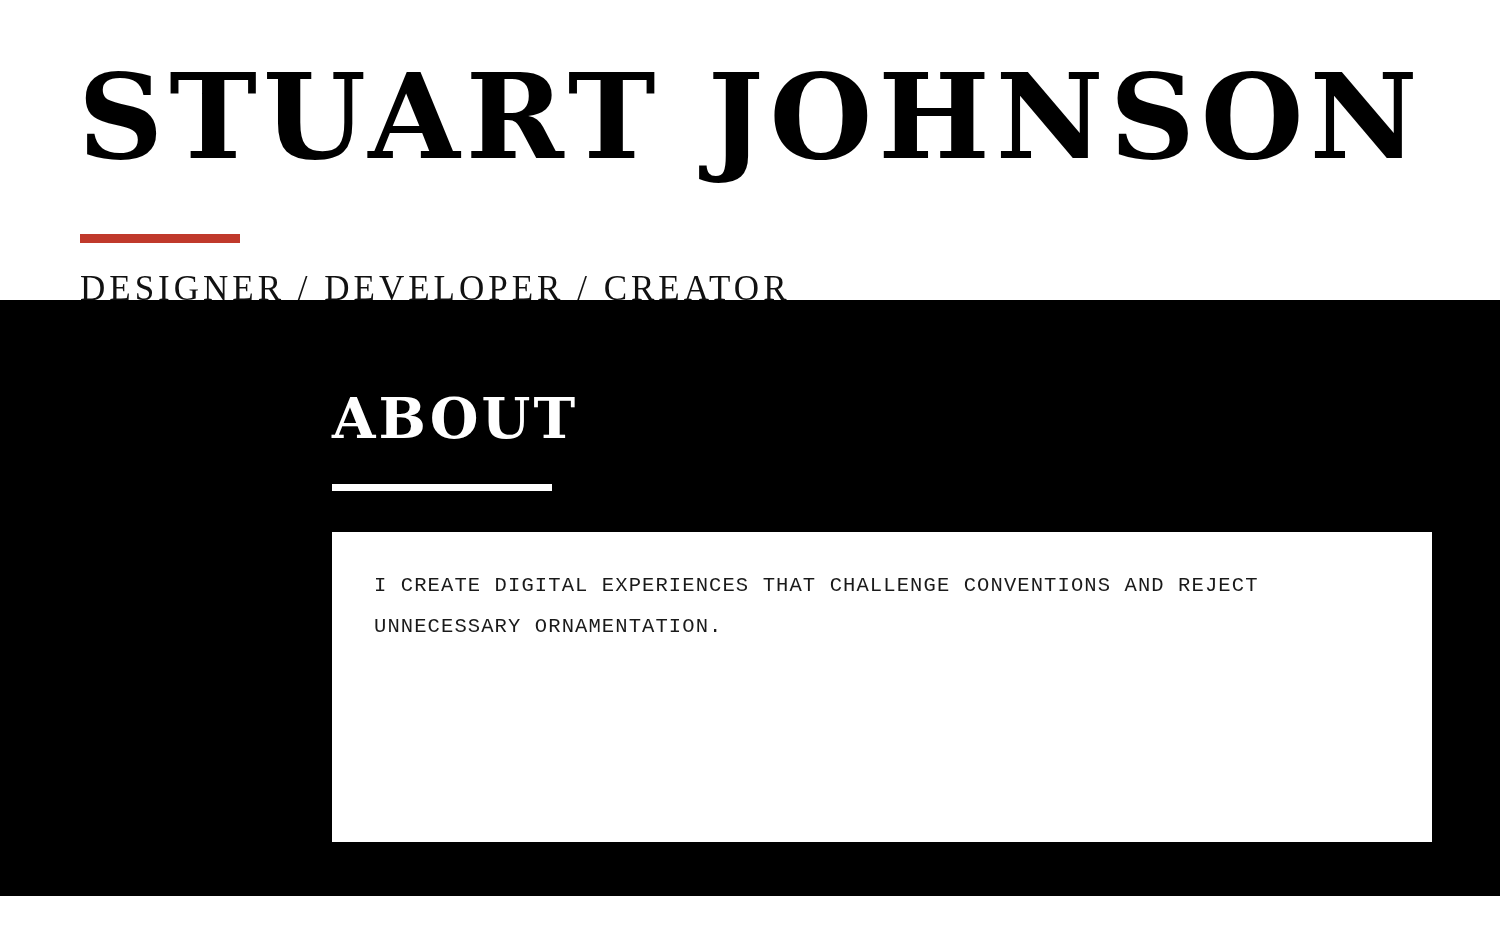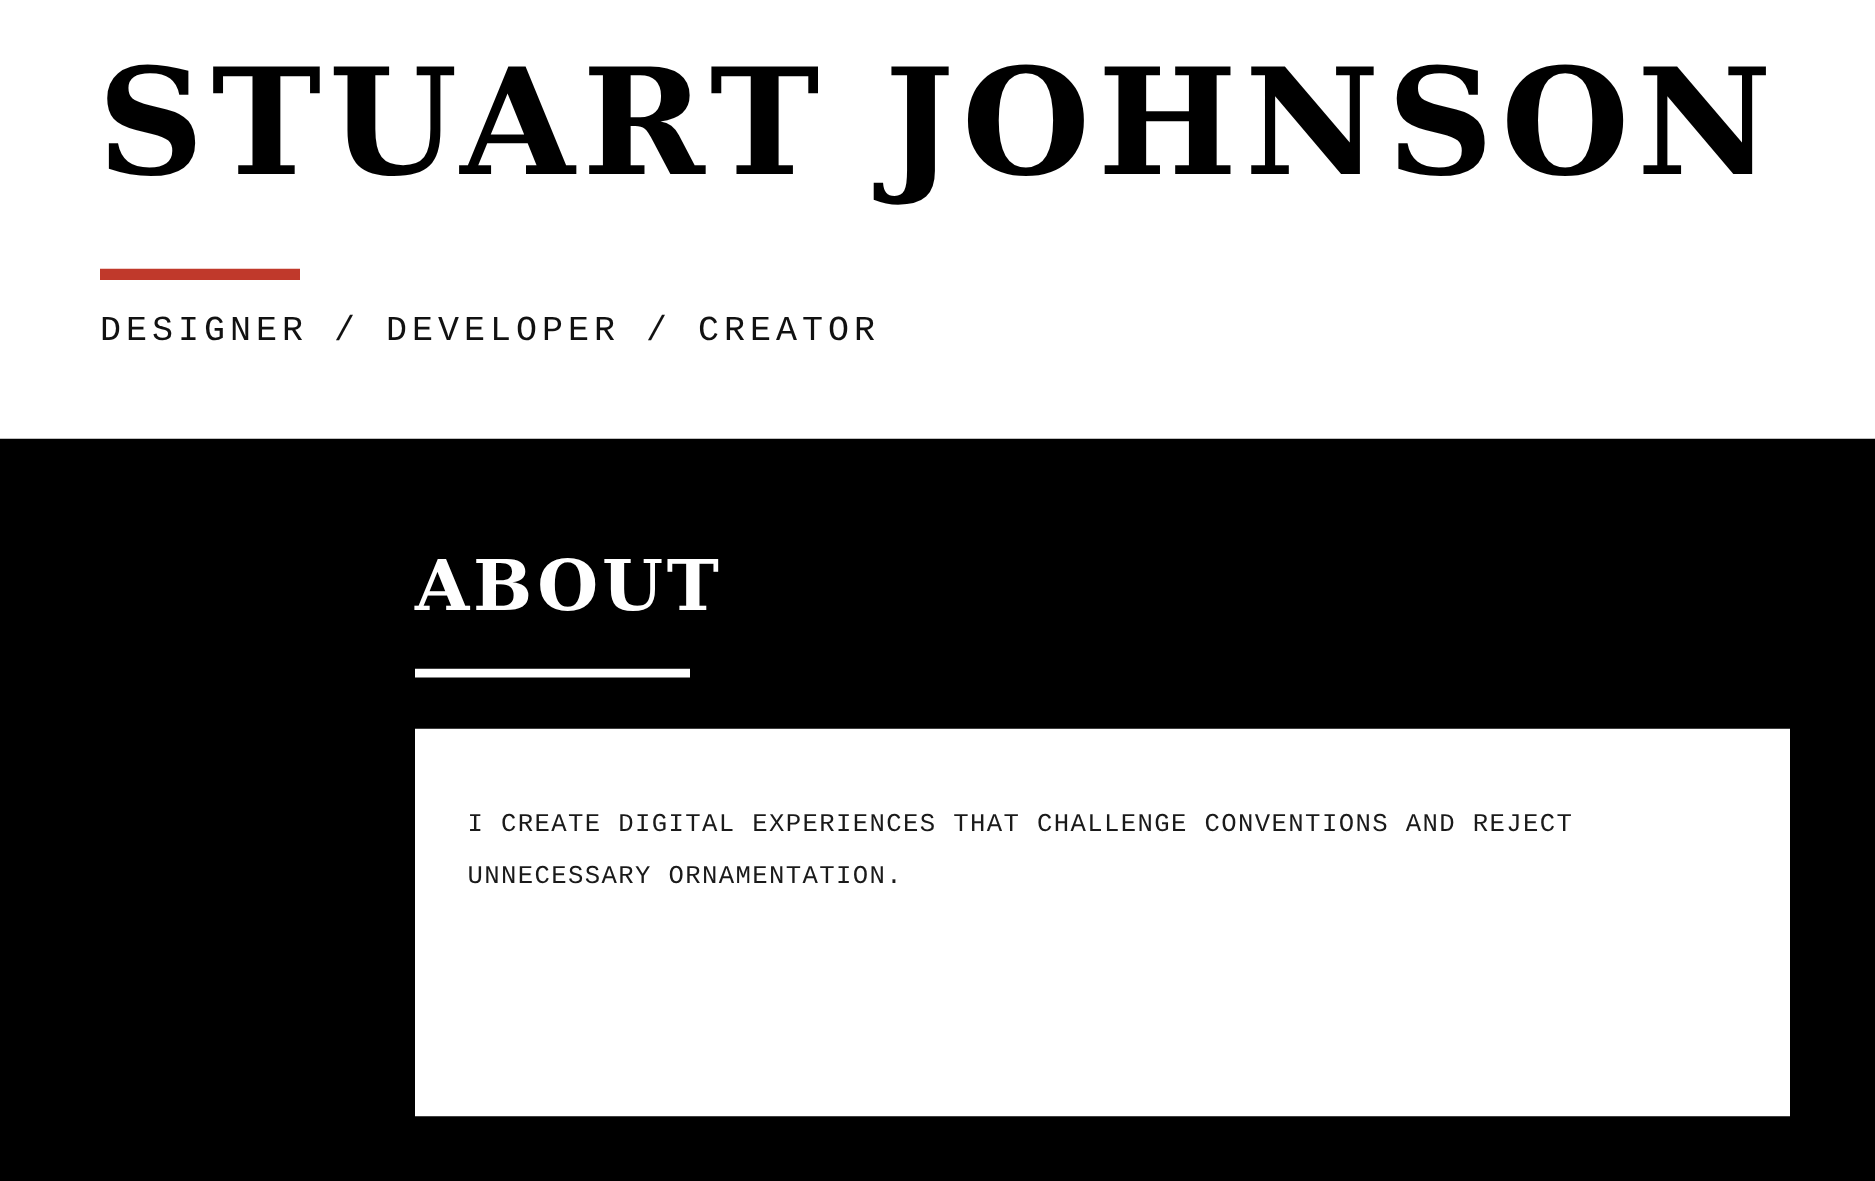--- a/index.html
+++ b/index.html
@@ -10,22 +10,22 @@
     width: 1500px;
     height: 945px;
     background: #ffffff;
     font-family: "Liberation Mono", "DejaVu Sans Mono", monospace;
     overflow: hidden;
   }
 
   
   .hero {
     background: #ffffff;
-    padding: 36px 0 0 0;
-    height: 351px;
+    padding: 55px 0 0 0;
+    height: 300px;
     box-sizing: border-box;
     position: relative;
   }
   .hero-name {
     font-family: "DejaVu Serif", "Liberation Serif", serif;
     font-weight: 700;
     font-size: 118px;
     line-height: 1.05;
     letter-spacing: 6px;
     color: #000000;
@@ -34,22 +34,22 @@
   }
   .hero-name .gap { display: inline-block; width: 46px; }
 
   .hero-rule {
     width: 160px;
     height: 9px;
     background: #c0392b;
     margin: 55px 0 0 80px;
   }
   .hero-tagline {
-    font-family: Liberation Mono, monospace;
-    font-size: 28px;
+    font-family: Liberation Serif, serif;
+    font-size: 35px;
     letter-spacing: 4px;
     color: #111111;
     margin: 26px 0 0 80px;
     white-space: nowrap;
   }
 
   
   .about {
     background: #000000;
     height: 596px;
@@ -71,21 +71,21 @@
     height: 7px;
     background: #ffffff;
     margin: 38px 0 0 332px;
   }
   .about-card {
     background: #ffffff;
     margin: 41px 0 0 332px;
     width: 1100px;
     min-height: 310px;
     box-sizing: border-box;
-    padding: 58px 56px 40px 42px;
+    padding: 34px 56px 40px 42px;
   }
   .about-card p {
     font-family: "Liberation Mono", "DejaVu Sans Mono", monospace;
     font-size: 20.5px;
     line-height: 1.98;
     letter-spacing: 1.1px;
     color: #1a1a1a;
     margin: 0 0 30px 0;
   }
   .about-card p:last-child { margin-bottom: 0; }

